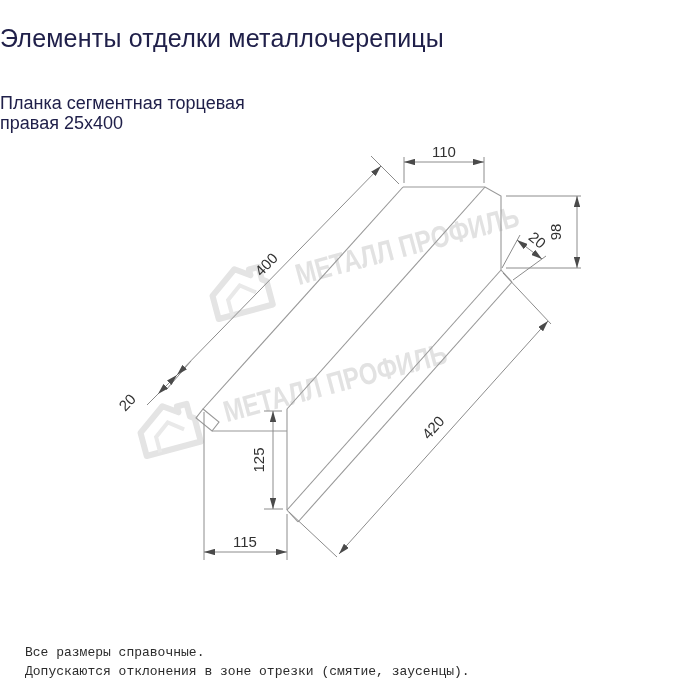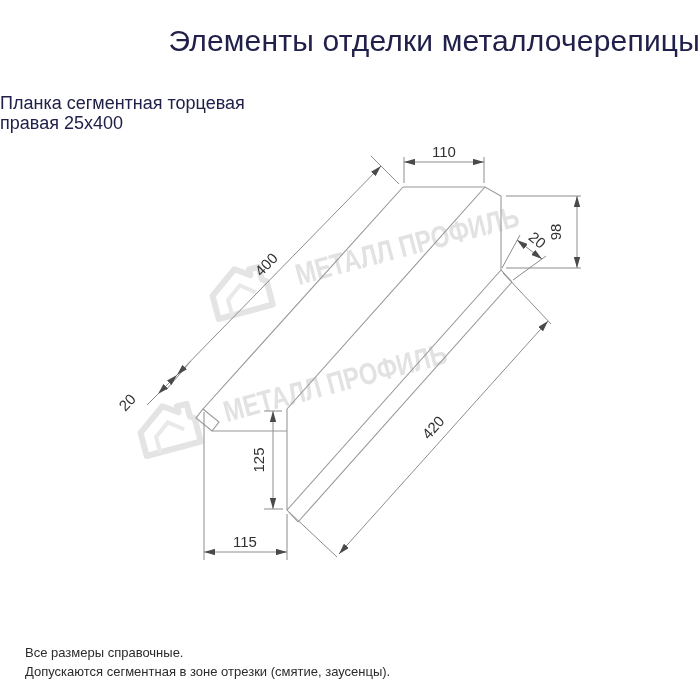--- a/index.html
+++ b/index.html
@@ -1,22 +1,22 @@
 <!DOCTYPE html>
 <html><head>
 <meta charset="utf-8">
 <style>
   html,body{margin:0;padding:0;width:700px;height:700px;background:#ffffff;overflow:hidden;
             font-family:"Liberation Sans", sans-serif;}
   .stage{position:absolute;inset:0;width:700px;height:700px;}
-  .title{position:absolute;top:24px;left:0;width:700px;text-align:right;
-         font-size:30px;color:#20204a;letter-spacing:.2px;}
+  .title{position:absolute;top:24px;left:0;width:700px;text-align:left;
+         font-size:25px;color:#20204a;letter-spacing:.2px;}
   .subtitle{position:absolute;left:0;width:700px;text-align:left;color:#20204a;font-size:18px;line-height:20px;}
   .sub1{top:93px;} .sub2{top:113px;}
-  .notes{position:absolute;left:25px;color:#2b2b2b;font-size:13px;}
+  .notes{position:absolute;left:25px;color:#2b2b2b;font-size:13px;font-family:Liberation Mono, monospace;}
   .note1{top:645px;} .note2{top:664px;}
   svg{position:absolute;inset:0;}
   text.dim{font-family:"Liberation Sans", sans-serif;font-size:15px;fill:#323232;}
   text.wm{font-family:"Liberation Sans", sans-serif;font-weight:bold;fill:#e2e2e2;}
 </style>
 </head>
 <body>
 
 <div class="stage">
 
@@ -98,14 +98,14 @@
       <text class="dim" x="561" y="232" transform="rotate(-90 561 232)">98</text>
       <text class="dim" x="534" y="244" transform="rotate(40 534 244)">20</text>
       <text class="dim" x="437" y="431" transform="rotate(-48 437 431)">420</text>
       <text class="dim" x="131" y="406" transform="rotate(-46 131 406)">20</text>
       <text class="dim" x="264" y="460" transform="rotate(-90 264 460)">125</text>
       <text class="dim" x="245" y="547">115</text>
     </g>
   </svg>
 
   <div class="notes note1">Все размеры справочные.</div>
-  <div class="notes note2">Допускаются сегментная в зоне отрезки (смятие, заусенцы).</div>
+  <div class="notes note2">Допускаются отклонения в зоне отрезки (смятие, заусенцы).</div>
 </div>
 
 </body></html>

